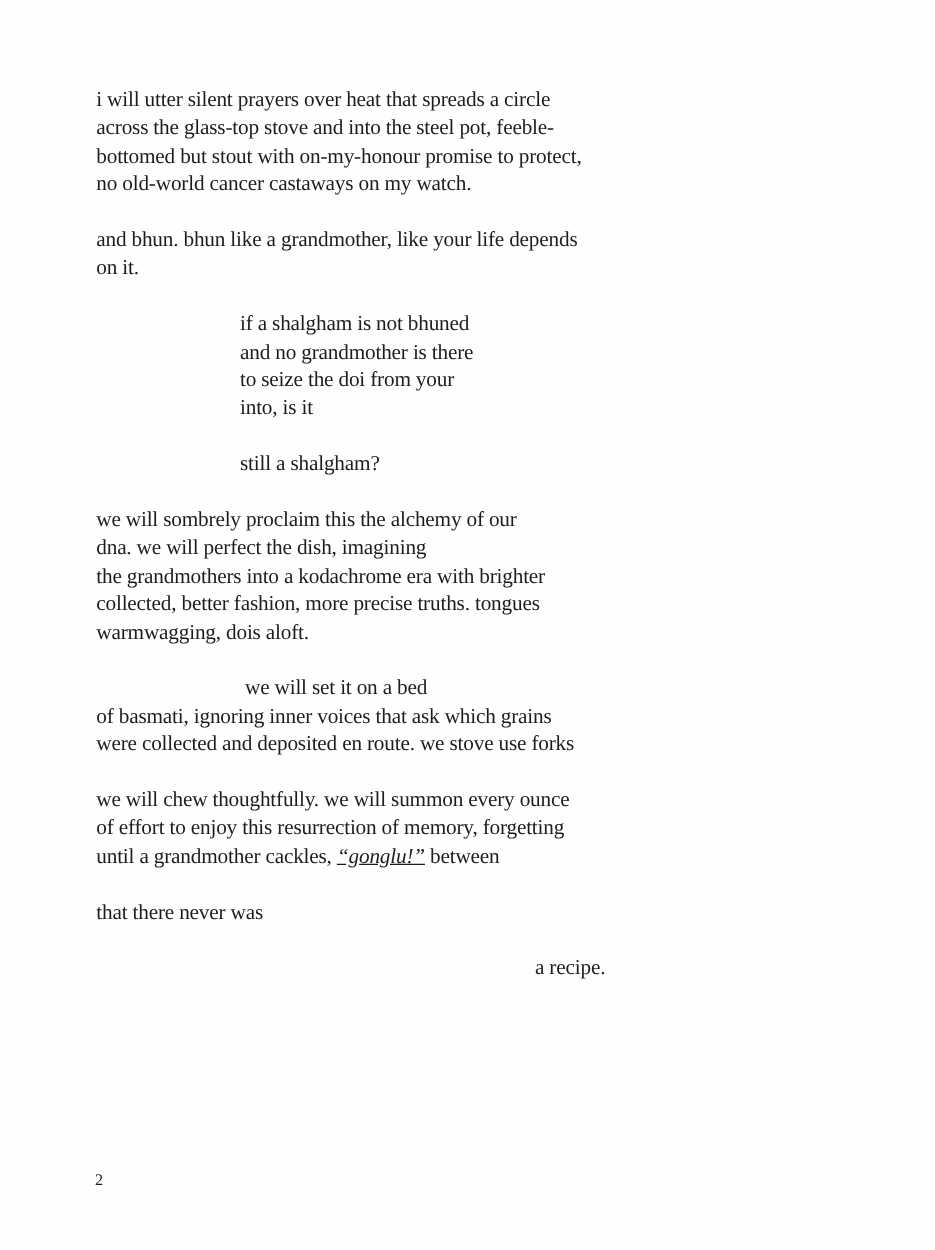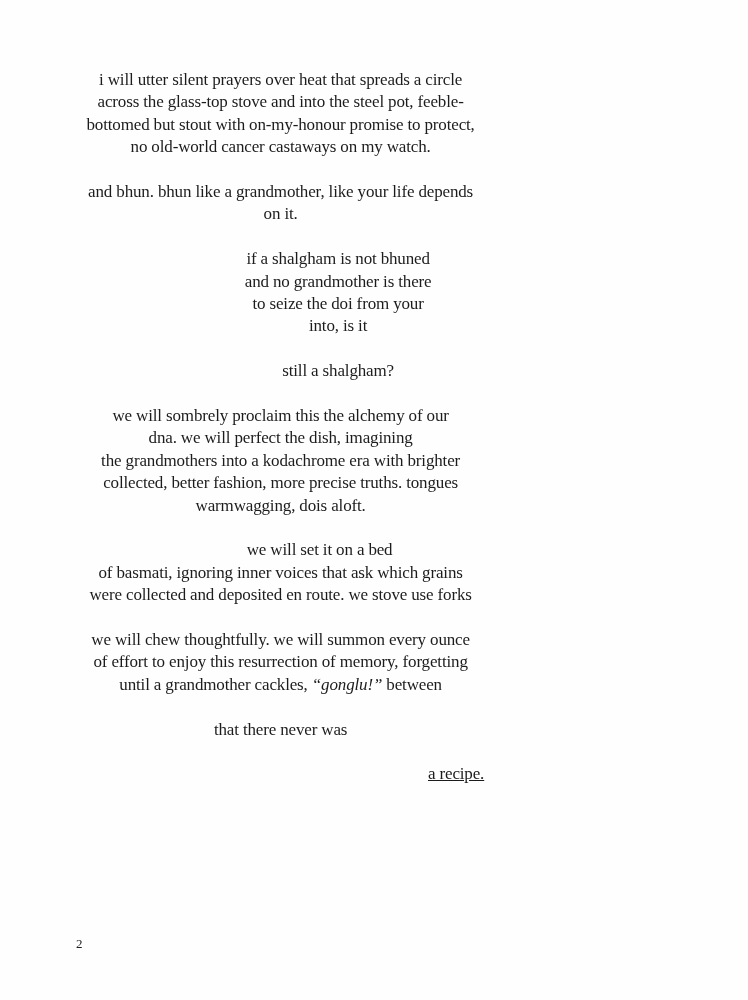--- a/index.html
+++ b/index.html
@@ -8,44 +8,44 @@
     background: #ffffff;
   }
   .page {
     position: relative;
     width: 748px;
     height: 1000px;
     background: #fefefe;
     overflow: hidden;
     font-family: "Liberation Serif", "DejaVu Serif", serif;
     color: #1c1c1c;
-    text-align: center;
   }
   .poem {
     position: absolute;
     left: 77px;
     top: 69px;
     font-size: 17px;
     line-height: 22.4px;
     letter-spacing: -0.15px;
   }
   .stanza {
     margin: 0 0 22.4px 0;
   }
   .stanza.gap-before {
     margin-top: 22.4px;
   }
   .line {
     white-space: pre;
   }
   .ind-1 { margin-left: 115px; }   
-  .ind-2 { margin-left: 78px; }   
-  .ind-3 { margin-left: 351px; text-decoration: underline; }   
+  .ind-2 { margin-left: 119px; }   
+  .ind-3 { margin-left: 351px; }   
   .line em {
     font-style: italic;
+    text-decoration: underline;
   }
   .pageno {
     position: absolute;
     left: 76px;
     top: 936px;
     font-size: 13px;
     letter-spacing: 0;
   }
 </style>
 </head>

